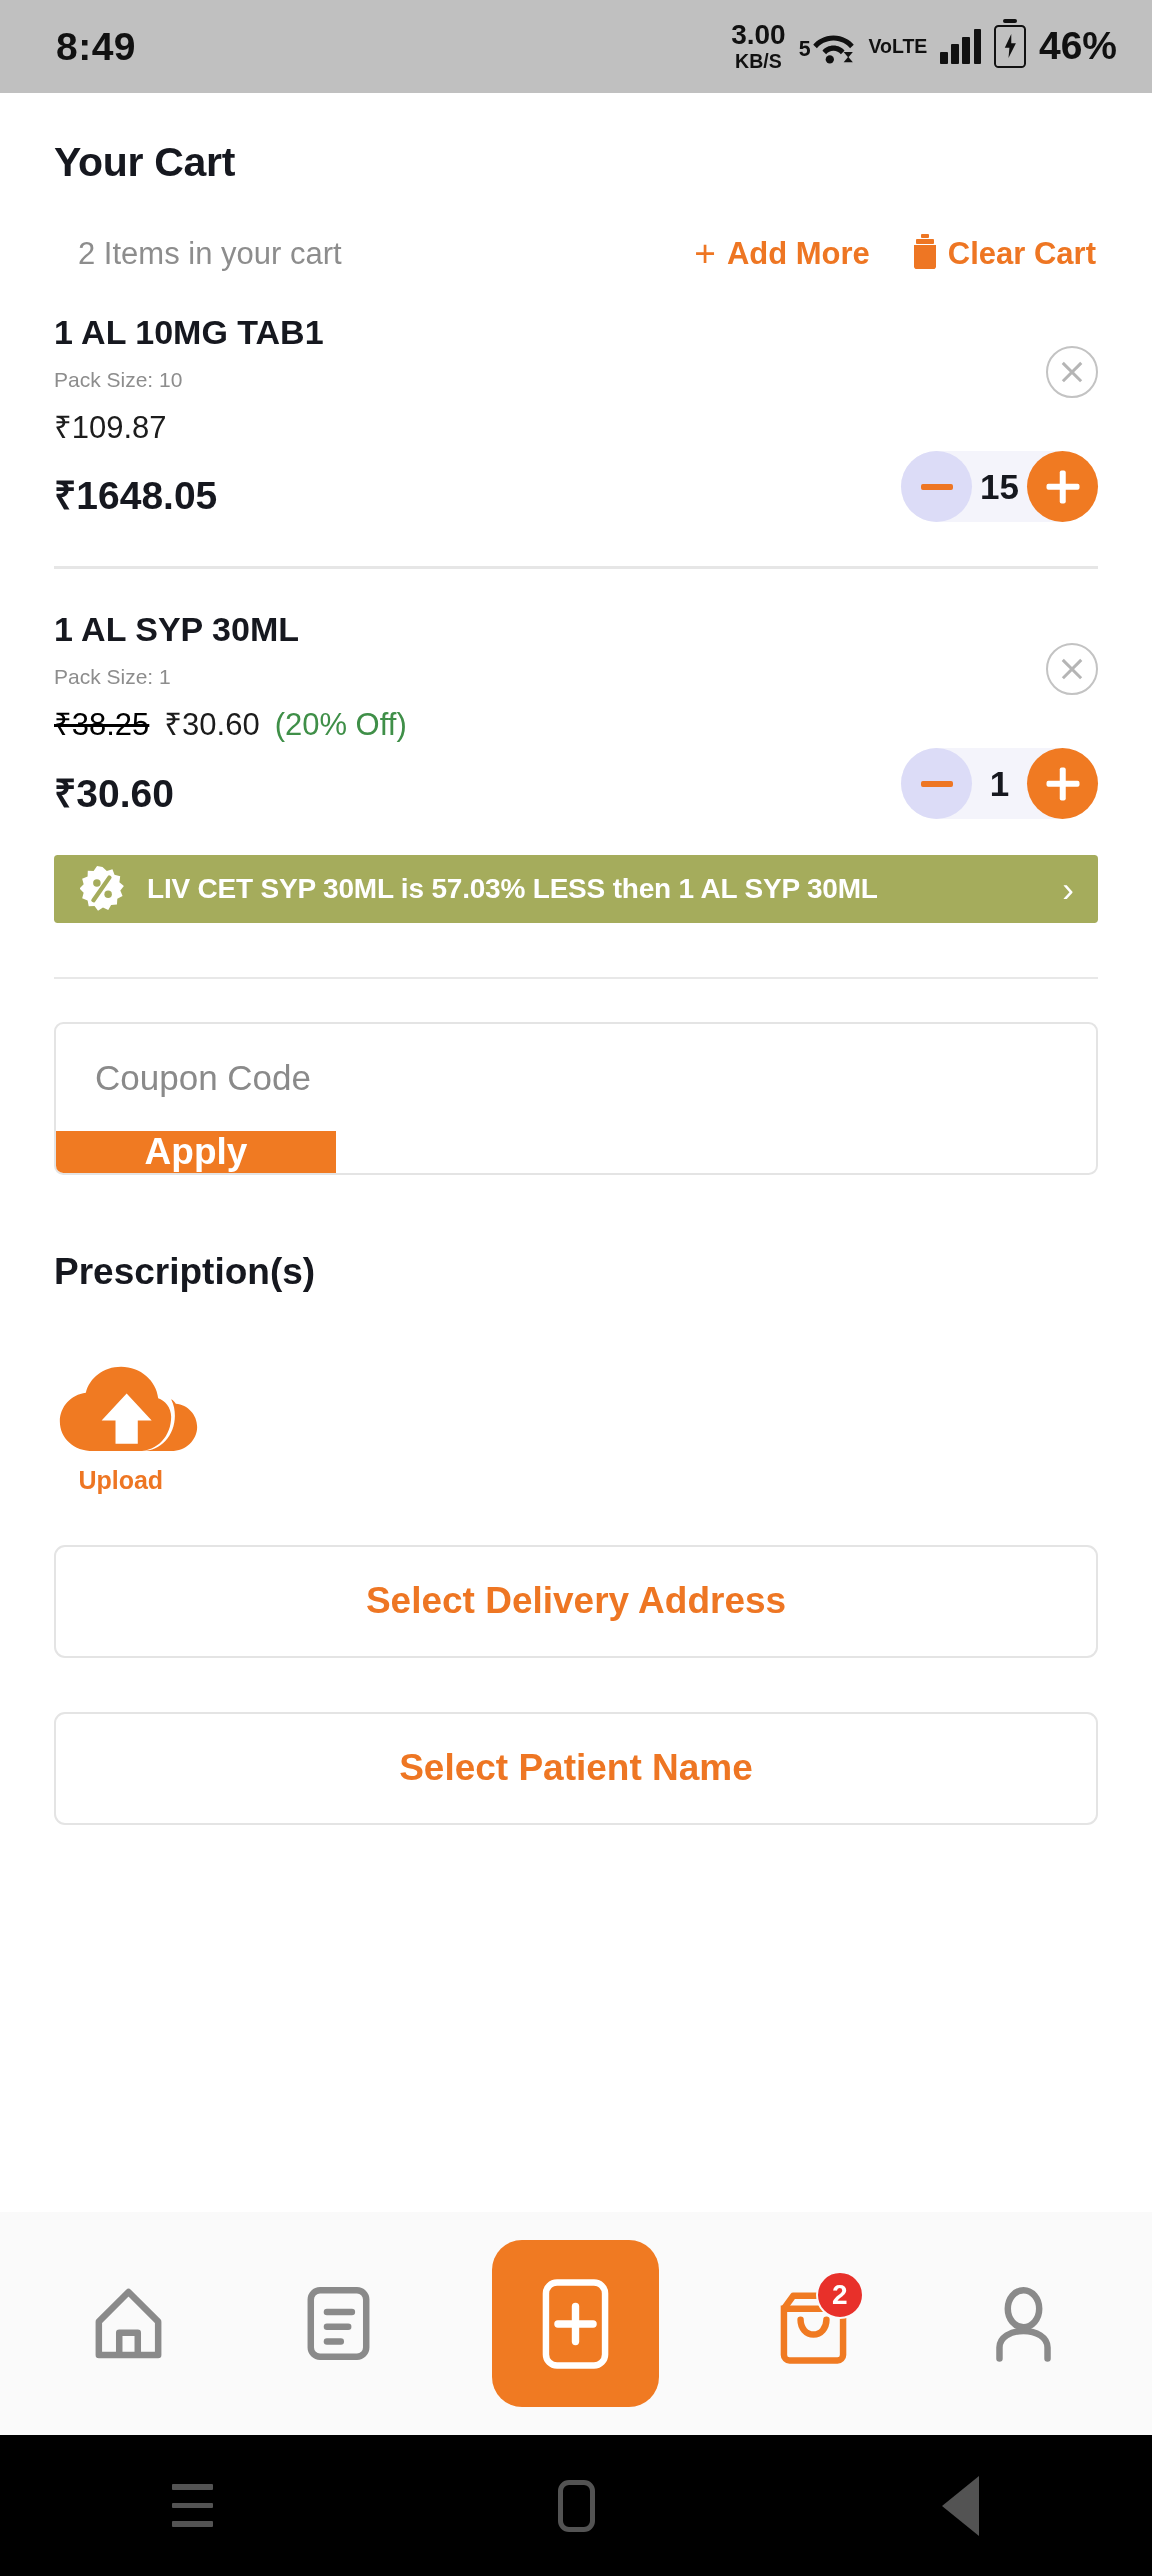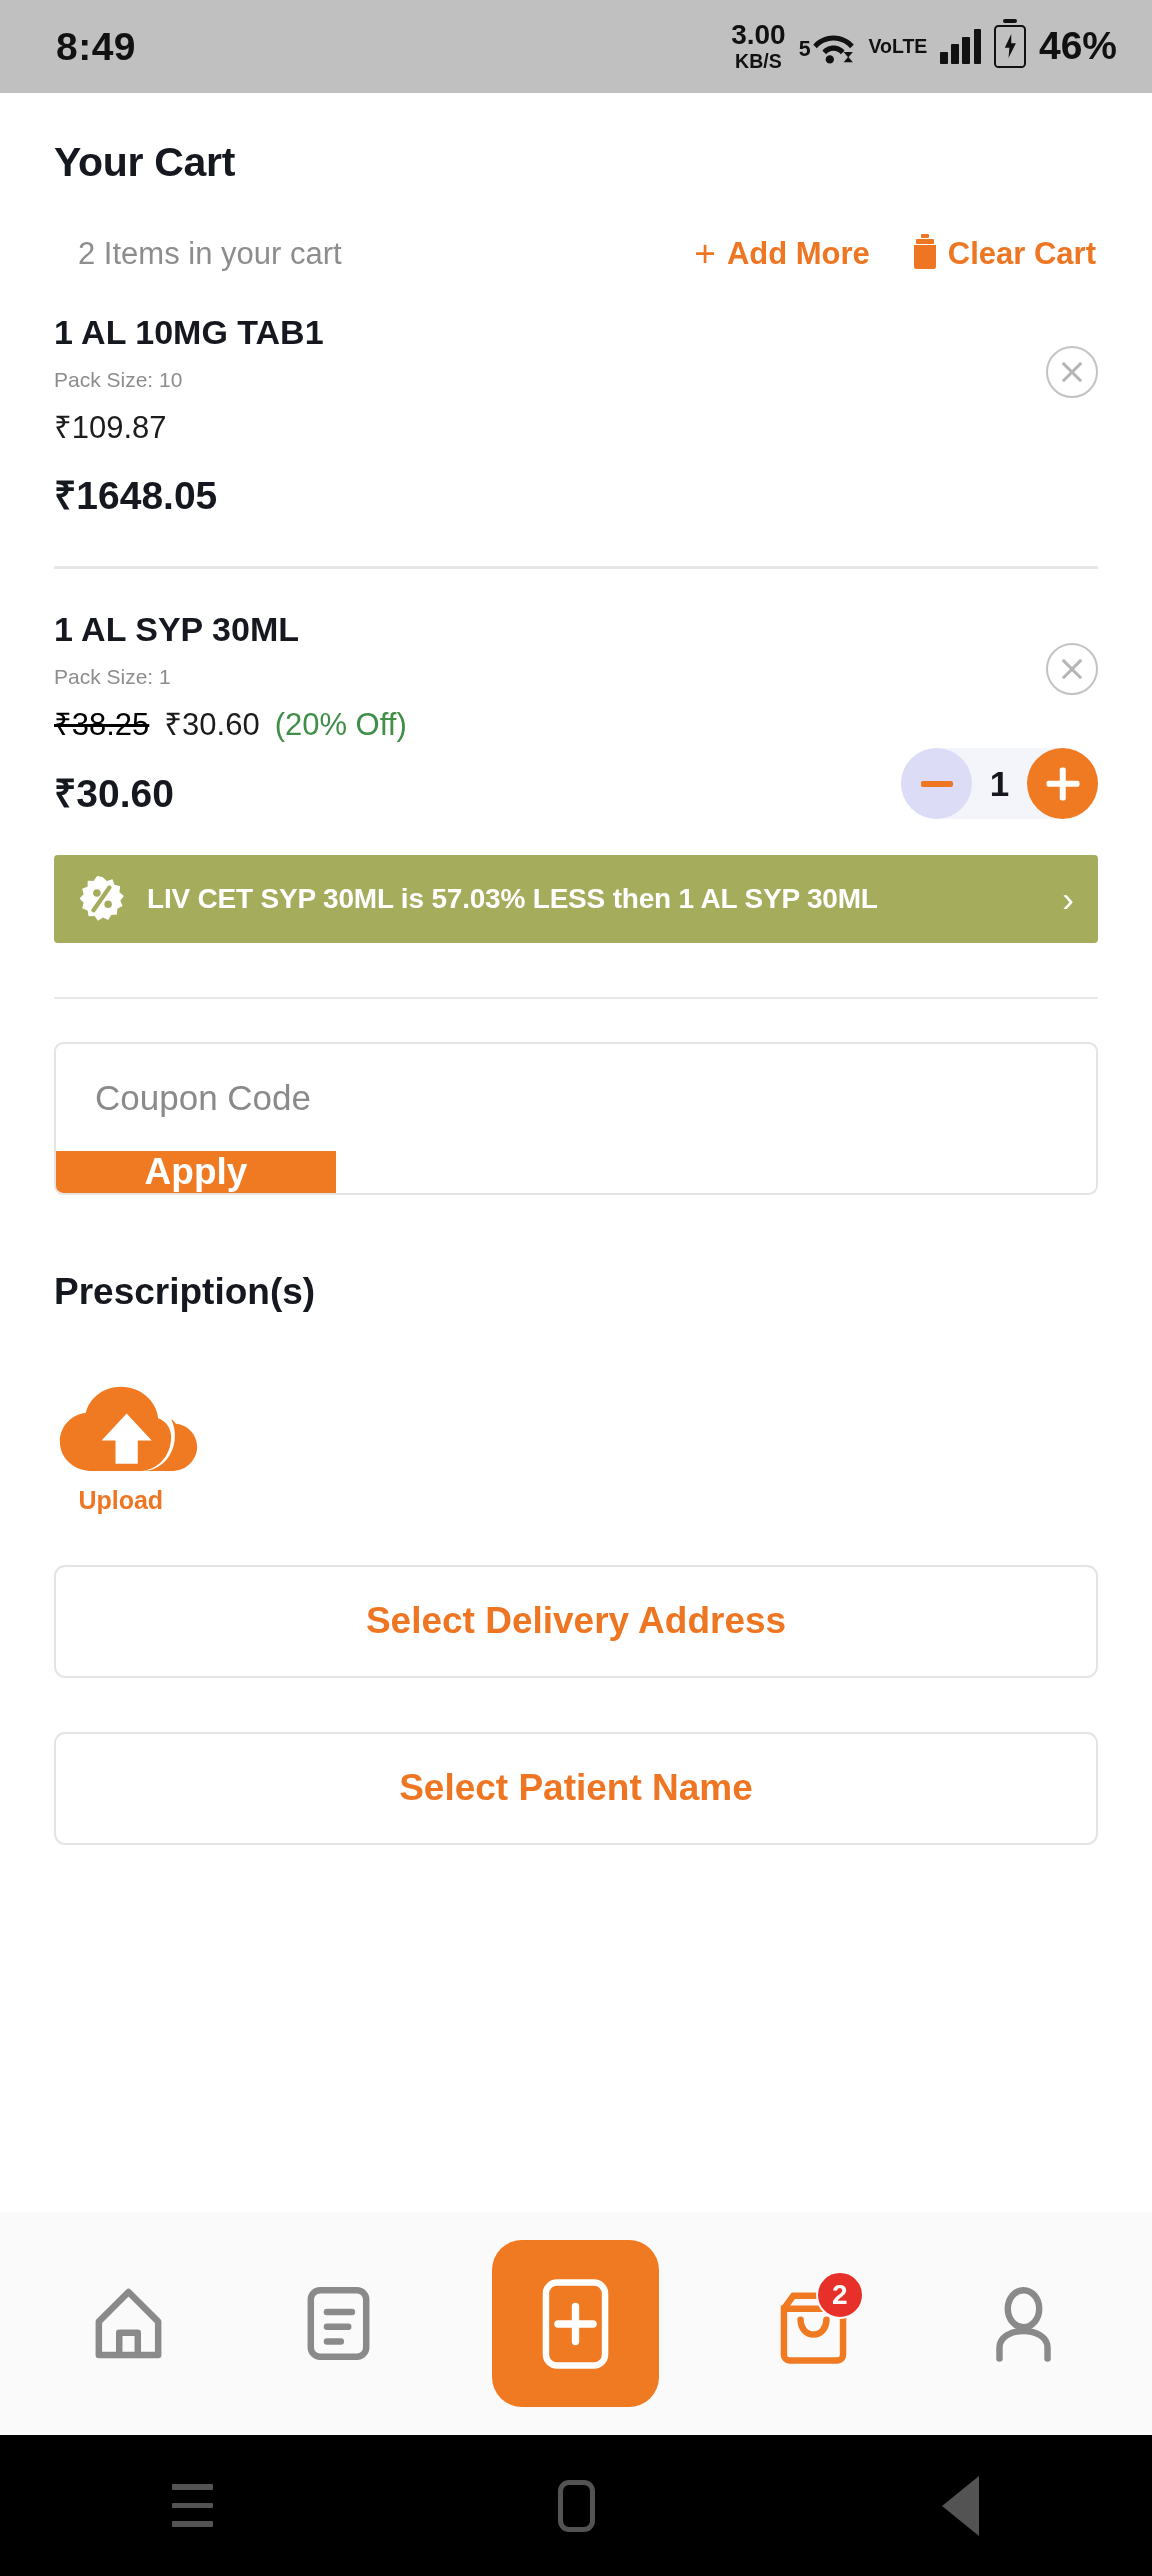--- a/index.html
+++ b/index.html
@@ -84,21 +84,21 @@
             position:relative;}
   .st-plus::before,.st-plus::after{ content:""; position:absolute; top:50%; left:50%;
             background:#fff; border-radius:1.9px;}
   .st-plus::before{ width:33px; height:6.5px; transform:translate(-50%,-50%);}
   .st-plus::after{ width:6.5px; height:33px; transform:translate(-50%,-50%);}
 
   .divider{ height:2.8px; background:#e6e6e6; margin:46px 54px 0 54px;}
 
   
   .promo{ margin:37px 54px 0 54px; background:#a5ac5c; border-radius:3.7px;
-          height:88px; display:flex; align-items:center; padding:0 24px 0 26px; gap:22px;}
+          height:68px; display:flex; align-items:center; padding:0 24px 0 26px; gap:22px;}
   .promo-badge{ flex:none; width:45px; height:45px; position:relative;}
   .promo-badge svg{ display:block;}
   .promo-text{ flex:1; color:#fff; font-size:28px; font-weight:700; letter-spacing:-0.2px;}
   .promo-chev{ flex:none; color:#fff; font-size:35px; font-weight:400; line-height:1;}
 
   .divider2{ height:2.8px; background:#e8e8e8; margin:54px 54px 0 54px;}
 
   
   .coupon{ margin:43px 54px 0 54px; height:153px; border:2.8px solid #e4e4e4;
            border-radius:9.3px; display:flex; overflow:hidden; background:#fff;flex-direction:column;}
@@ -202,20 +202,27 @@
   </div>
 
   <div class="item">
     <div class="item-head">1 AL 10MG TAB1</div>
     <div class="pack">Pack Size: 10</div>
     <div class="priceline">
       <span>₹109.87</span>
     </div>
     <div class="total">₹1648.05</div>
     <div class="remove"></div>
+    <div class="stepper">
+      <div class="st-minus">
+          <i></i>
+        </div>
+      <div class="st-qty">15</div>
+      <div class="st-plus"></div>
+    </div>
   </div>
 
   <div class="divider"></div>
 
   <div class="item">
     <div class="item-head">1 AL SYP 30ML</div>
     <div class="pack">Pack Size: 1</div>
     <div class="priceline">
       <span class="strike">₹38.25</span>
       <span>₹30.60</span>

